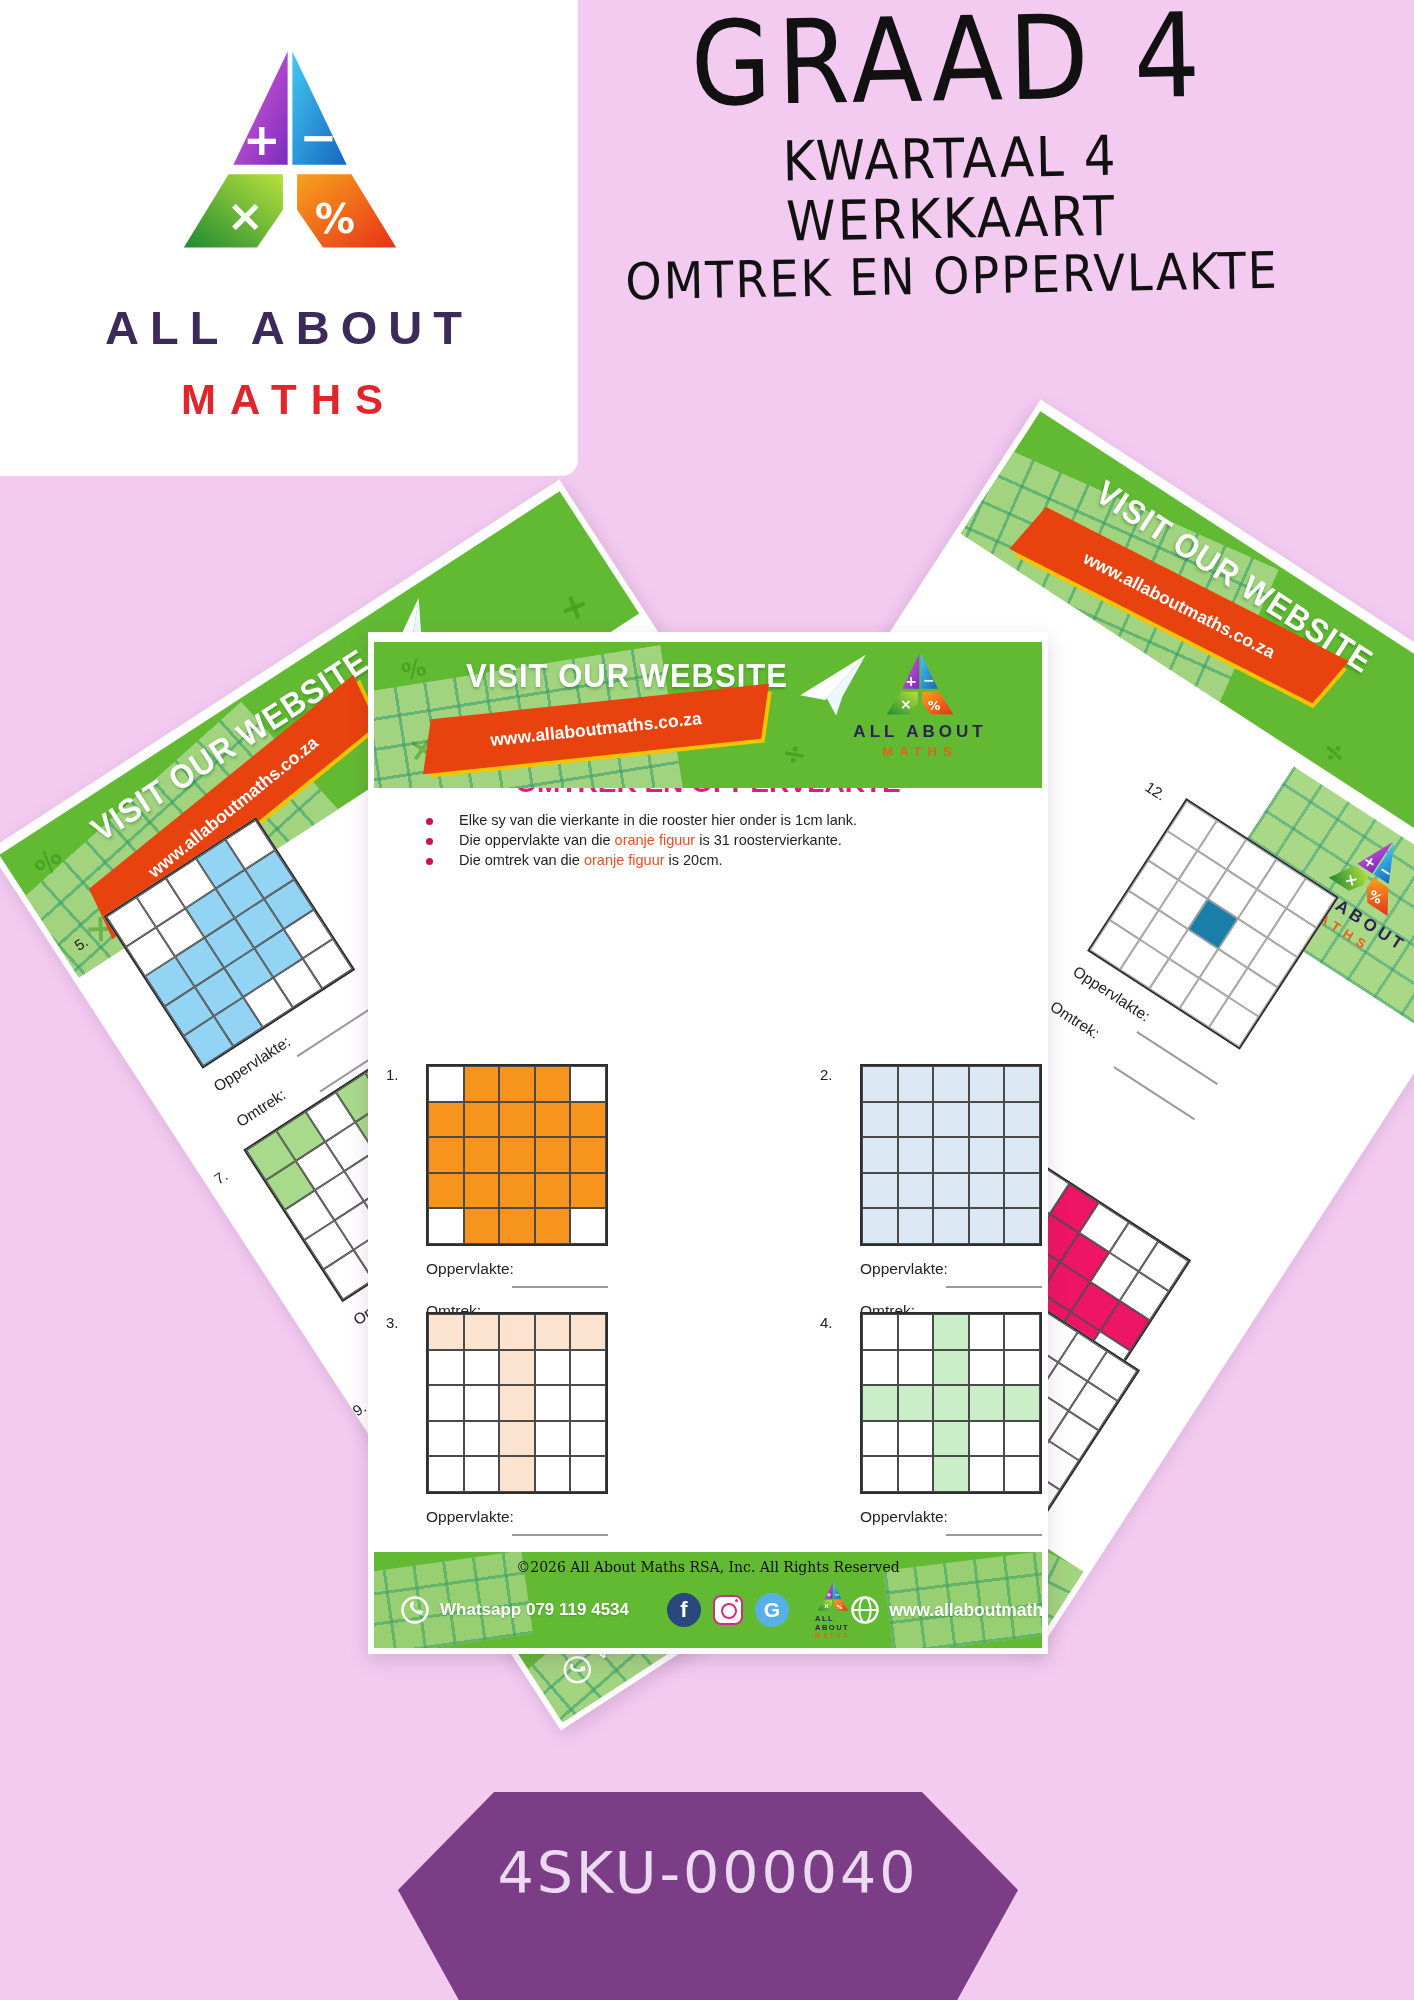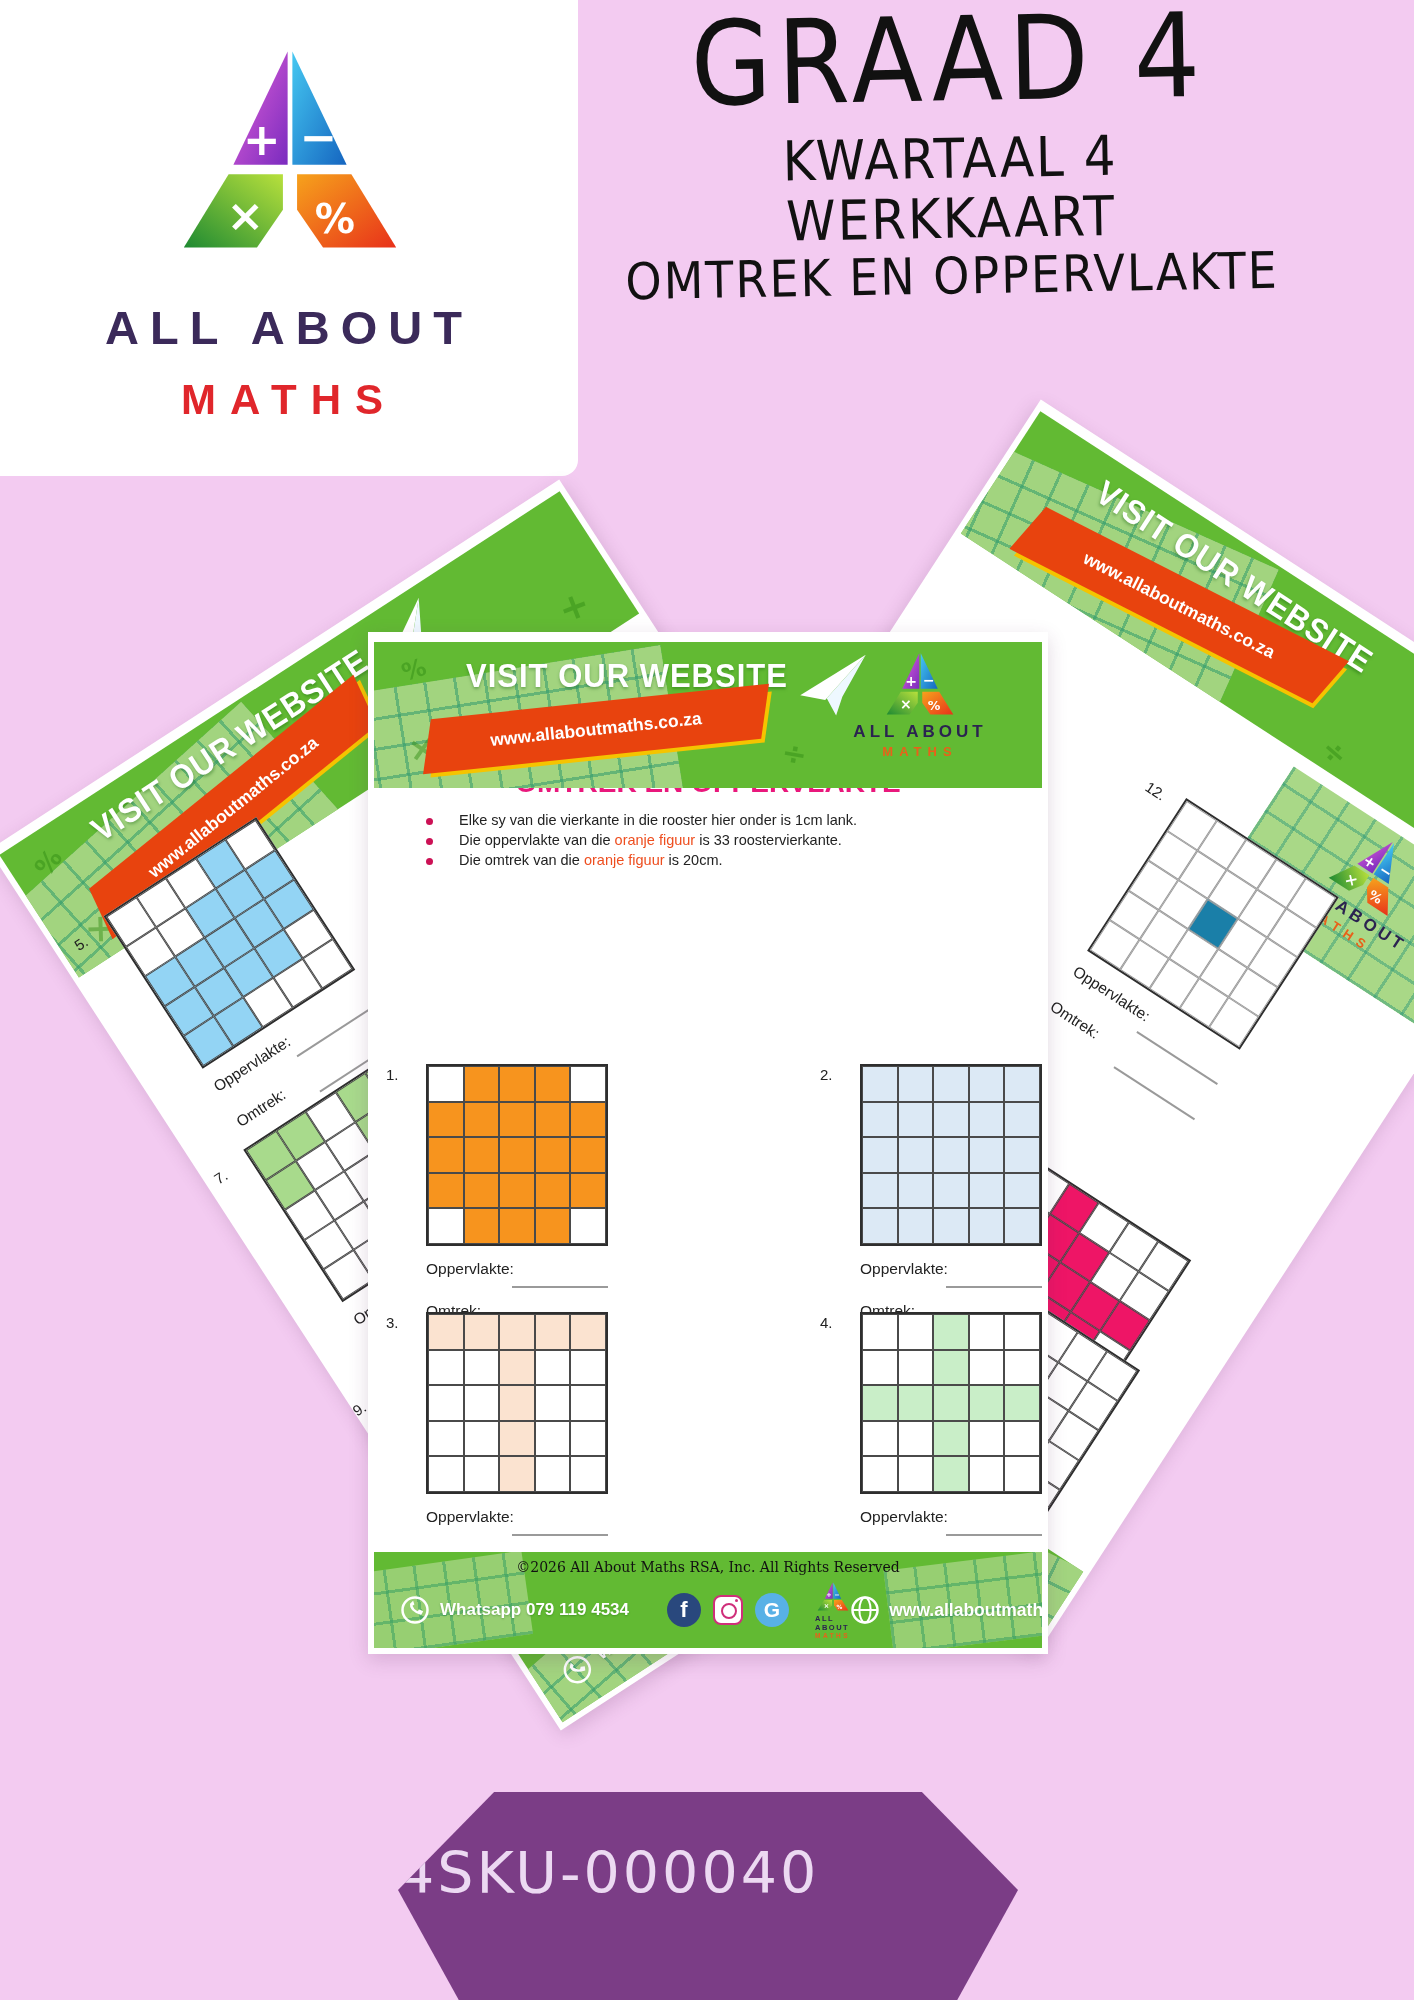--- a/index.html
+++ b/index.html
@@ -98,21 +98,21 @@
   .globeicon{width:30px;height:30px;margin-right:9px;}
   .urltext{color:#fff;font-size:17.5px;font-weight:bold;white-space:nowrap;text-shadow:0 1px 2px rgba(0,80,0,.3);}
 
   
   .fl5{left:20px;top:118px;} .fl7{left:10px;top:390px;} .fl9{left:0px;top:660px;}
   .fr12{left:299px;top:255px;} .fr14{left:373px;top:640px;} .fr16{left:430px;top:760px;}
 
   
   .hexagon{position:absolute;left:398px;top:1792px;width:620px;height:272px;background:#7b3d86;z-index:4;
      clip-path:polygon(15.5% 0,84.5% 0,100% 36%,84.5% 100%,15.5% 100%,0 36%);}
-  .hexagon .sku{position:absolute;left:0;top:48px;width:100%;color:#ecd9f2;
+  .hexagon .sku{position:absolute;left:0;top:48px;width:100%;text-align:center;color:#ecd9f2;
      font-family:"DejaVu Sans",sans-serif;font-size:57px;letter-spacing:3px;}
 </style>
 </head>
 <body>
 
 <div class="poster">
 
   <div class="logo-card">
     <span class="biglogo"><svg viewBox="0 0 100 92" width="100%" height="100%">
     <defs>
@@ -537,21 +537,21 @@
     <div class="ws-h3">KWARTAAL 4</div>
     <div class="ws-h4">OMTREK EN OPPERVLAKTE</div>
 
     <div class="bullets">
         <div class="brow">
           <span class="dot"></span>
           <span class="btext"><span>Elke sy van die vierkante in die rooster hier onder is 1cm lank.</span></span>
         </div>
         <div class="brow">
           <span class="dot"></span>
-          <span class="btext"><span>Die oppervlakte van die </span><span class="hl">oranje figuur</span><span> is 33 roostervierkante.</span></span>
+          <span class="btext"><span>Die oppervlakte van die </span><span class="hl">oranje figuur</span><span> is 31 roostervierkante.</span></span>
         </div>
         <div class="brow">
           <span class="dot"></span>
           <span class="btext"><span>Die omtrek van die </span><span class="hl">oranje figuur</span><span> is 20cm.</span></span>
         </div>
       </div>
 
 
     <div class="fig fc1">
       <div class="num">1.</div>

